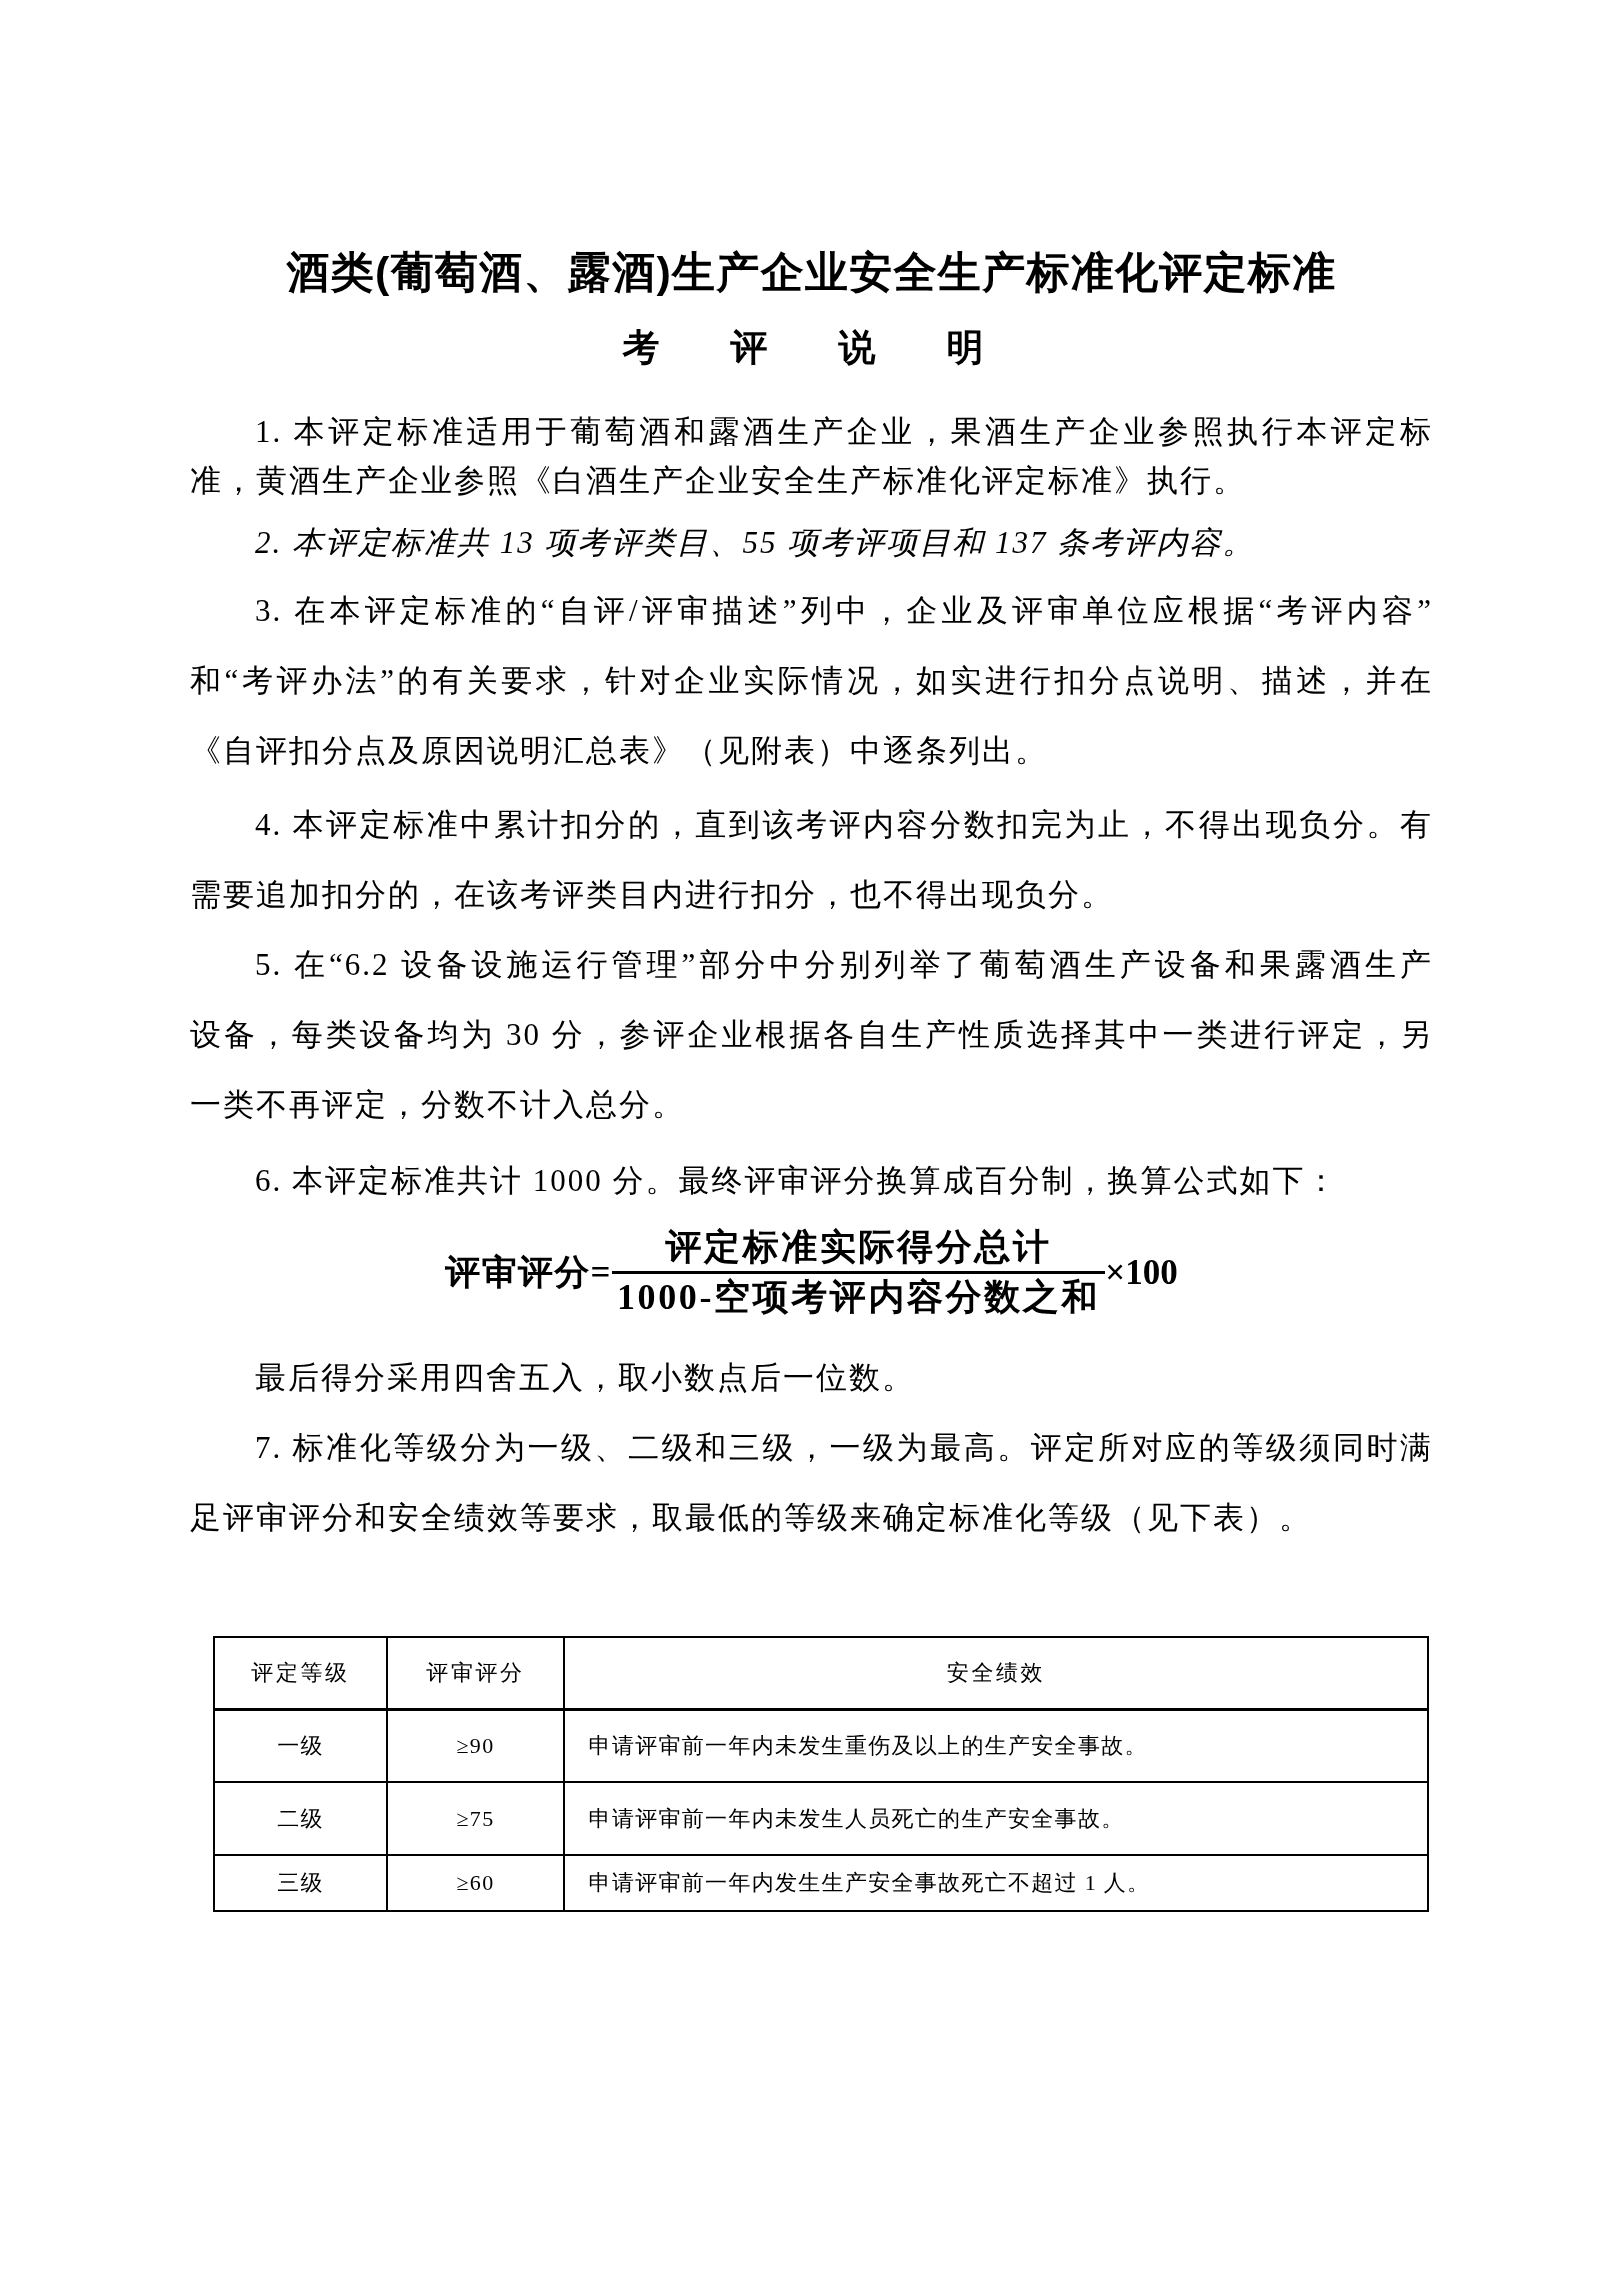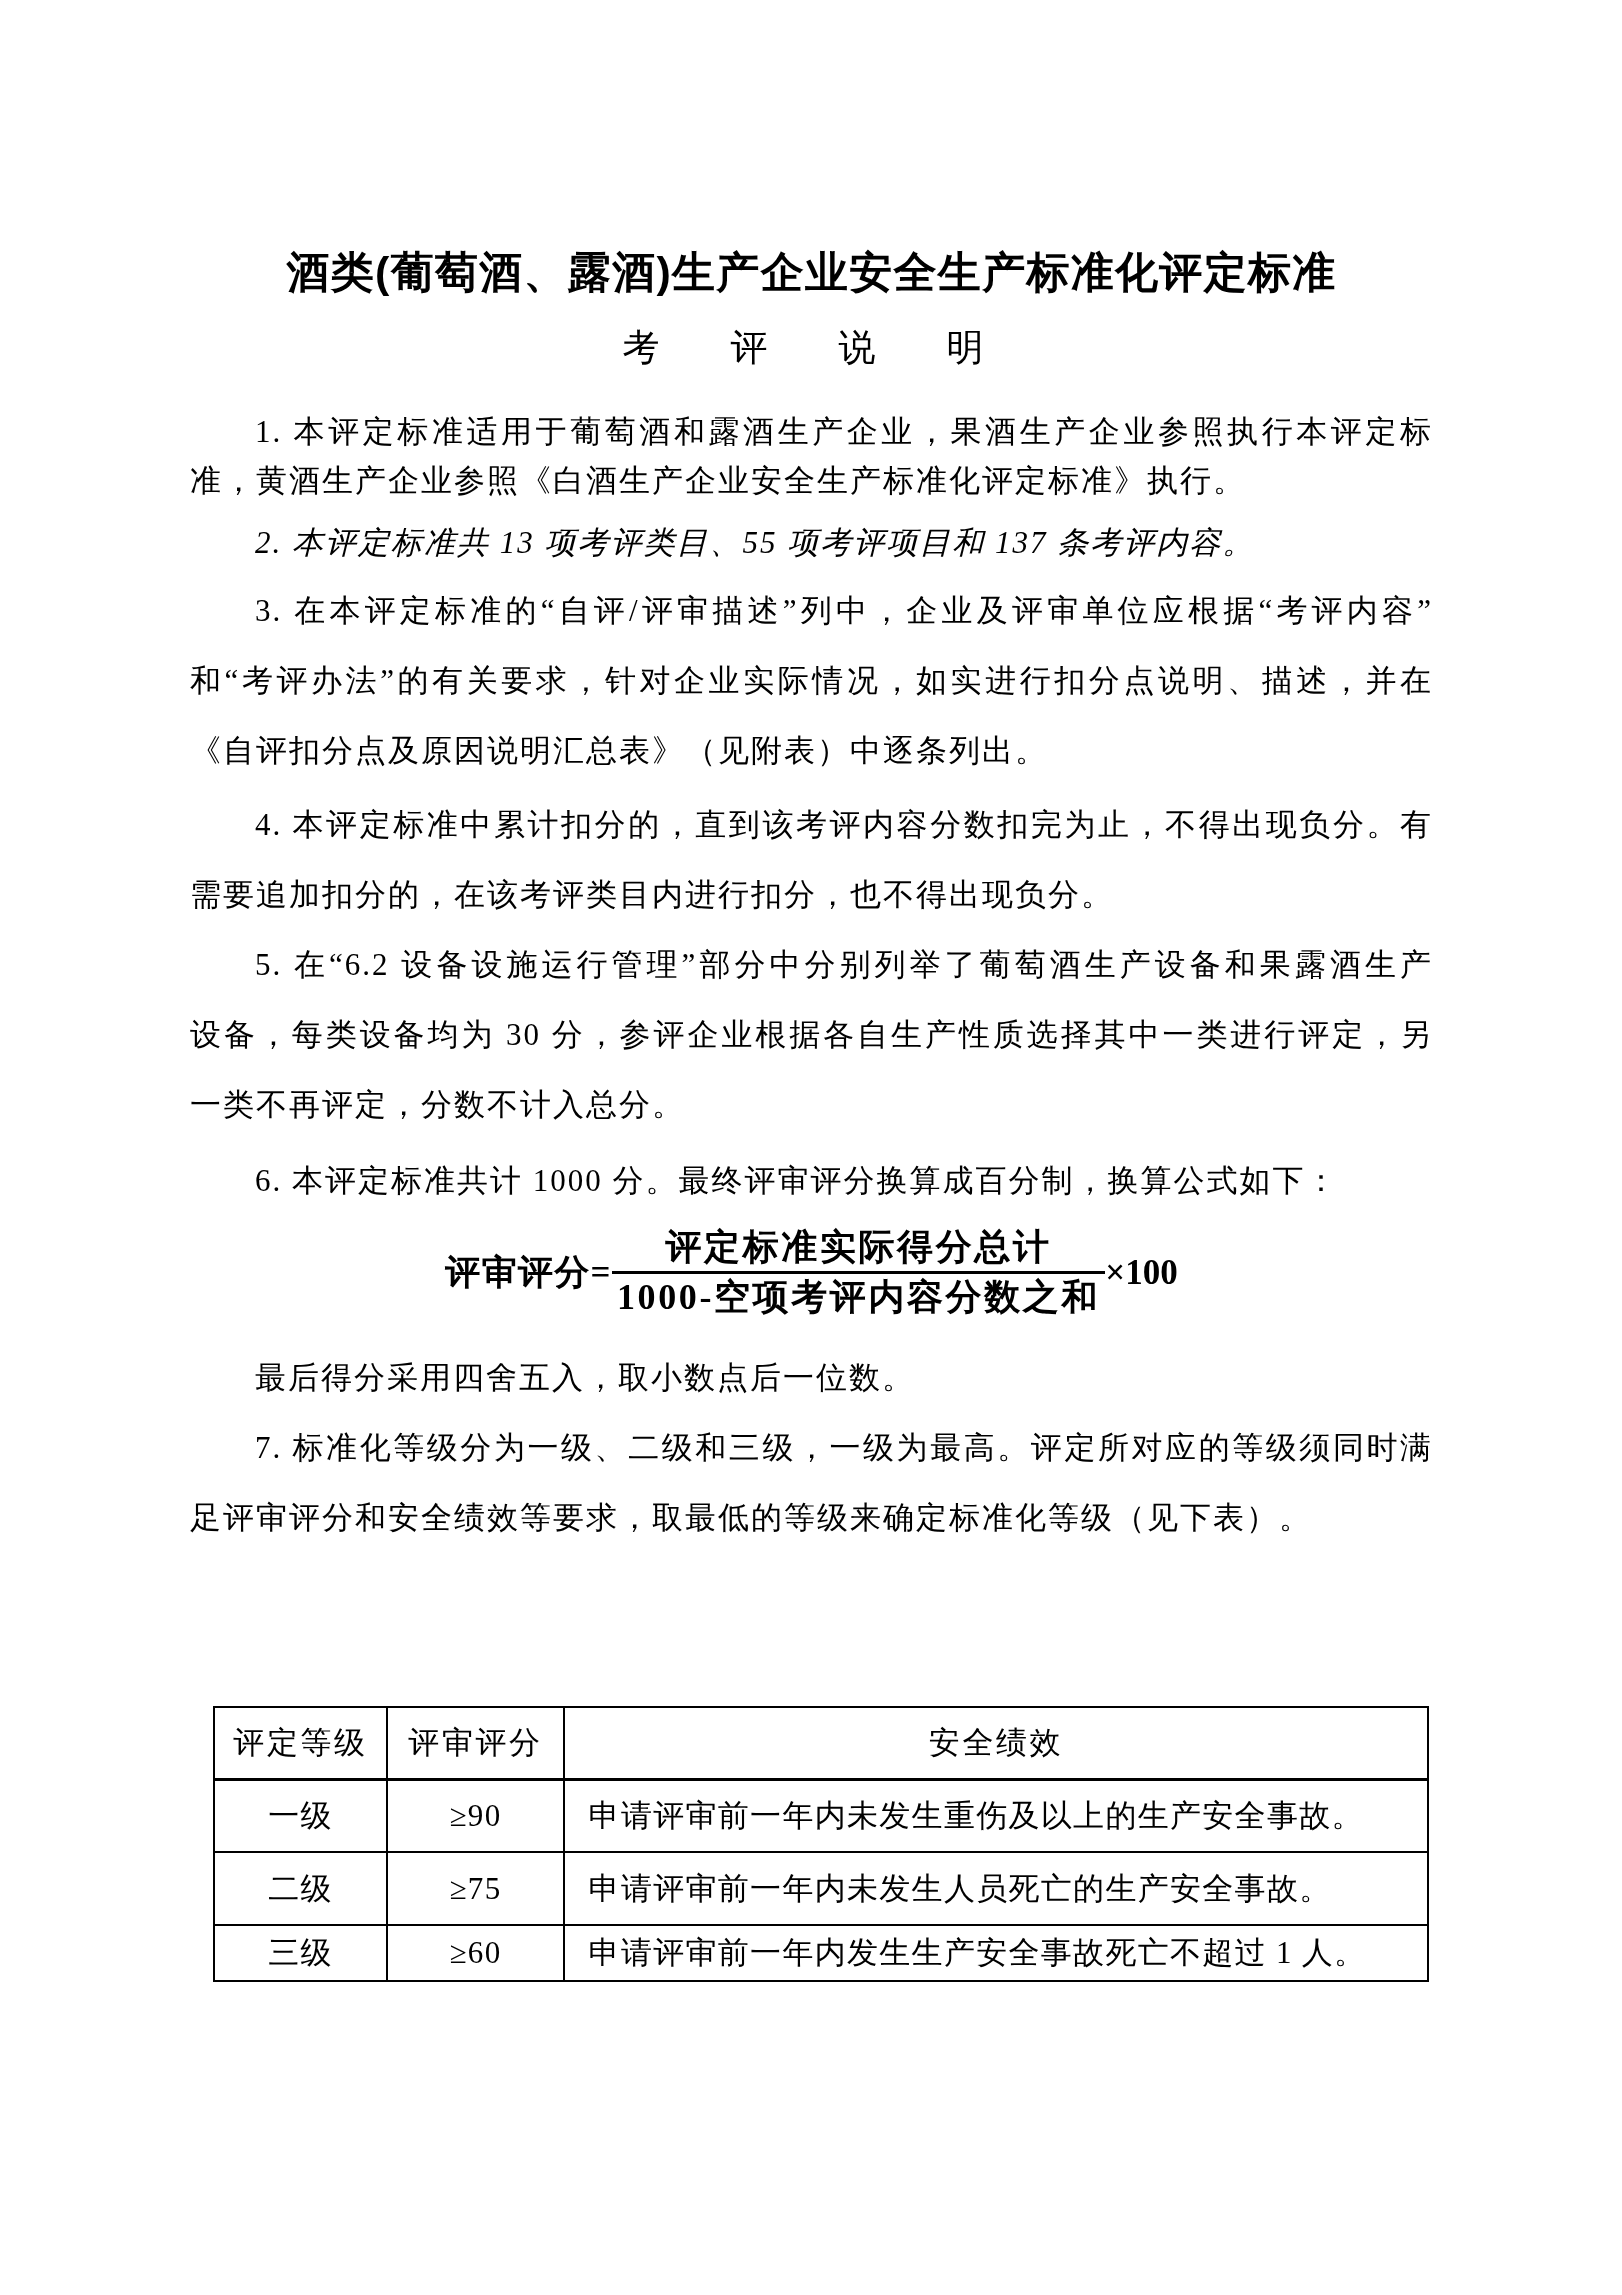--- a/index.html
+++ b/index.html
@@ -33,21 +33,21 @@
     line-height: 47px;
     white-space: nowrap;
   }
   .doc-subtitle {
     position: absolute;
     left: 0;
     top: 327px;
     width: 1623px;
     text-align: center;
     font-family: "Liberation Sans", "DejaVu Sans", sans-serif;
-    font-weight: normal;
+    font-weight: bold;
     font-size: 37px;
     letter-spacing: 17px;
     line-height: 41px;
     white-space: nowrap;
   }
   
   .para {
     position: absolute;
     left: 190px;
     width: 1243px;
@@ -103,25 +103,25 @@
     width: 100%;
     height: 0;
     border-top: 3.9px solid #000;
   }
   .formula .mult { white-space: nowrap; }
 
   
   table.grade-table {
     position: absolute;
     left: 213px;
-    top: 1706px;
+    top: 1636px;
     width: 1214px;
     border-collapse: collapse;
     table-layout: fixed;
-    font-size: 31px;
+    font-size: 22px;
     border: 2px solid #000;
     border-top-width: 2.6px;
     border-bottom-width: 2.6px;
   }
   .grade-table col.c1 { width: 173px; }
   .grade-table col.c2 { width: 177px; }
   .grade-table col.c3 { width: 864px; }
   .grade-table th, .grade-table td {
     border: 2px solid #000;
     vertical-align: middle;

